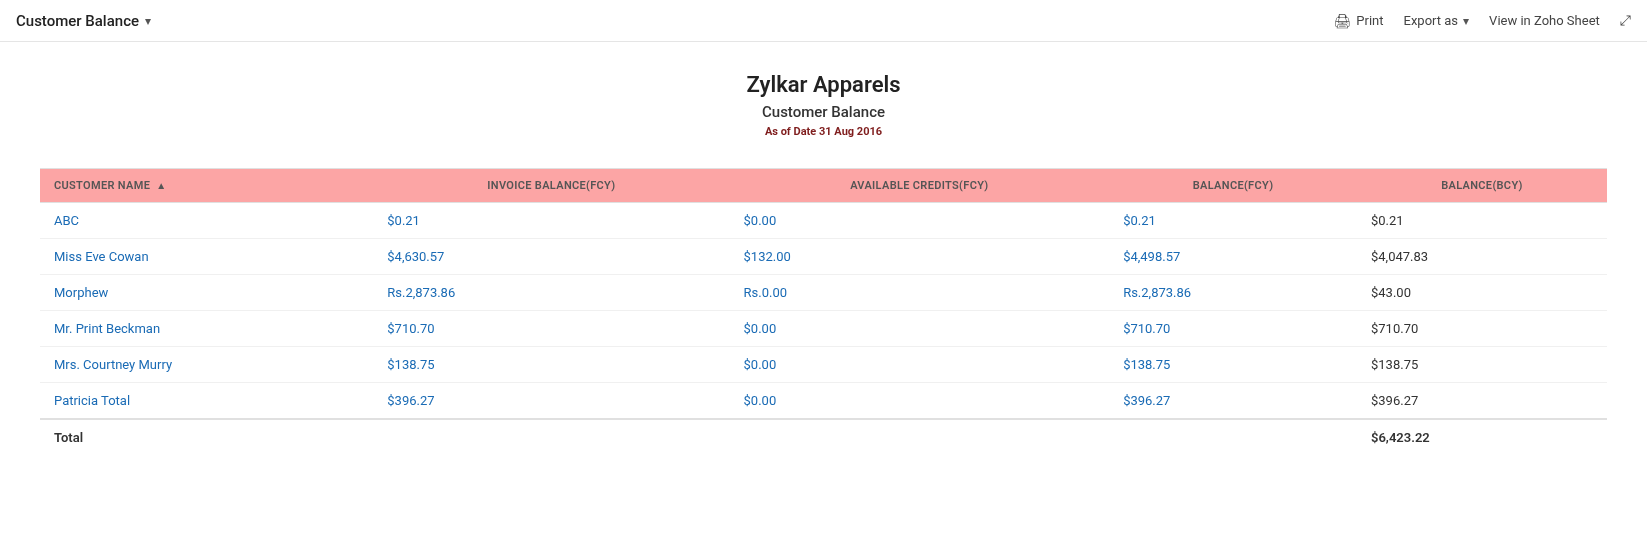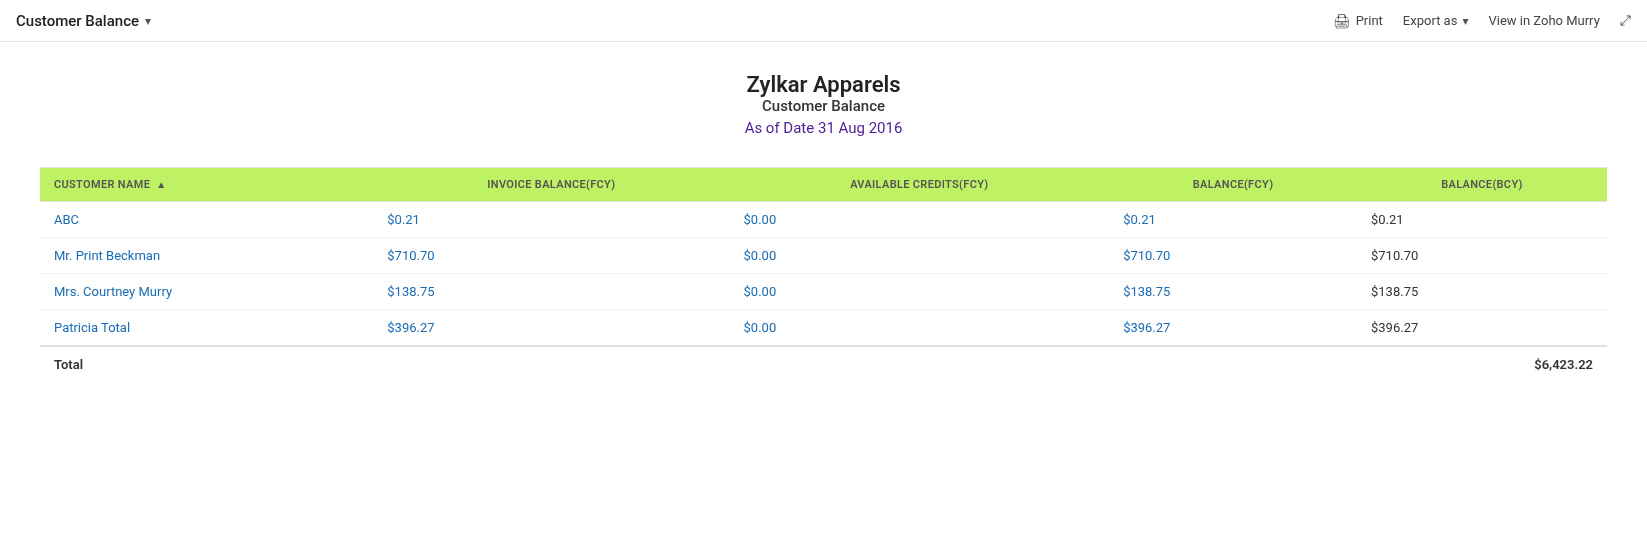--- a/index.html
+++ b/index.html
@@ -55,37 +55,39 @@
       padding: 30px 40px 20px;
     }
     .report-header {
       text-align: center;
       margin-bottom: 30px;
     }
     .report-header h1 {
       font-size: 22px;
       font-weight: 600;
       color: #222;
+      margin-bottom: 6px;
     }
     .report-header h2 {
       font-size: 15px;
       font-weight: 500;
       color: #333;
       margin-bottom: 4px;
     }
     .report-header p {
-      font-size: 15px;
-      color: #4c1d95;
+      font-size: 11px;
+      color: #7f1d1d;
+      font-weight: bold;
     }
     table {
       width: 100%;
       border-collapse: collapse;
     }
     thead tr {
-      background: #bef264;
+      background: #fca5a5;
       border-top: 1px solid #e0e0e0;
       border-bottom: 1px solid #e0e0e0;
     }
     thead th {
       padding: 10px 14px;
       text-align: center;
       font-size: 11px;
       font-weight: 600;
       color: #555;
       letter-spacing: 0.03em;
@@ -112,21 +114,21 @@
       margin-top: 31px;
     }
     .value-blue {
       color: #1a6bb5;
     }
     tfoot tr {
       border-top: 2px solid #e0e0e0;
     }
     tfoot td {
       padding: 10px 14px;
-      text-align: right;
+      text-align: left;
       font-weight: 600;
       font-size: 13px;
       color: #333;
     }
     tfoot td:first-child {
       text-align: left;
     }
     .sort-arrow {
       margin-left: 3px;
       font-size: 10px;
@@ -145,21 +147,21 @@
   <div class="top-bar-right">
     <div class="top-bar-action">
       <span class="print-icon">🖨</span>
       <span>Print</span>
     </div>
     <div class="top-bar-action">
       <span>Export as</span>
       <span class="chevron-down">▾</span>
     </div>
     <div class="top-bar-action">
-      <span>View in Zoho Murry</span>
+      <span>View in Zoho Sheet</span>
     </div>
     <div class="top-bar-action">
       <span class="expand-icon">⤢</span>
     </div>
   </div>
 </div>
 
 <div class="content">
 
   <div class="report-header">
@@ -183,20 +185,34 @@
     </thead>
     <tbody id="table-body">
     <tr>
           <td class="link-cell">ABC</td>
           <td class="value-blue">$0.21</td>
           <td class="value-blue">$0.00</td>
           <td class="value-blue">$0.21</td>
           <td>$0.21</td>
         </tr>
         <tr>
+          <td class="link-cell">Miss Eve Cowan</td>
+          <td class="value-blue">$4,630.57</td>
+          <td class="value-blue">$132.00</td>
+          <td class="value-blue">$4,498.57</td>
+          <td>$4,047.83</td>
+        </tr>
+        <tr>
+          <td class="link-cell">Morphew</td>
+          <td class="value-blue">Rs.2,873.86</td>
+          <td class="value-blue">Rs.0.00</td>
+          <td class="value-blue">Rs.2,873.86</td>
+          <td>$43.00</td>
+        </tr>
+        <tr>
           <td class="link-cell">Mr. Print Beckman</td>
           <td class="value-blue">$710.70</td>
           <td class="value-blue">$0.00</td>
           <td class="value-blue">$710.70</td>
           <td>$710.70</td>
         </tr>
         <tr>
           <td class="link-cell">Mrs. Courtney Murry</td>
           <td class="value-blue">$138.75</td>
           <td class="value-blue">$0.00</td>

